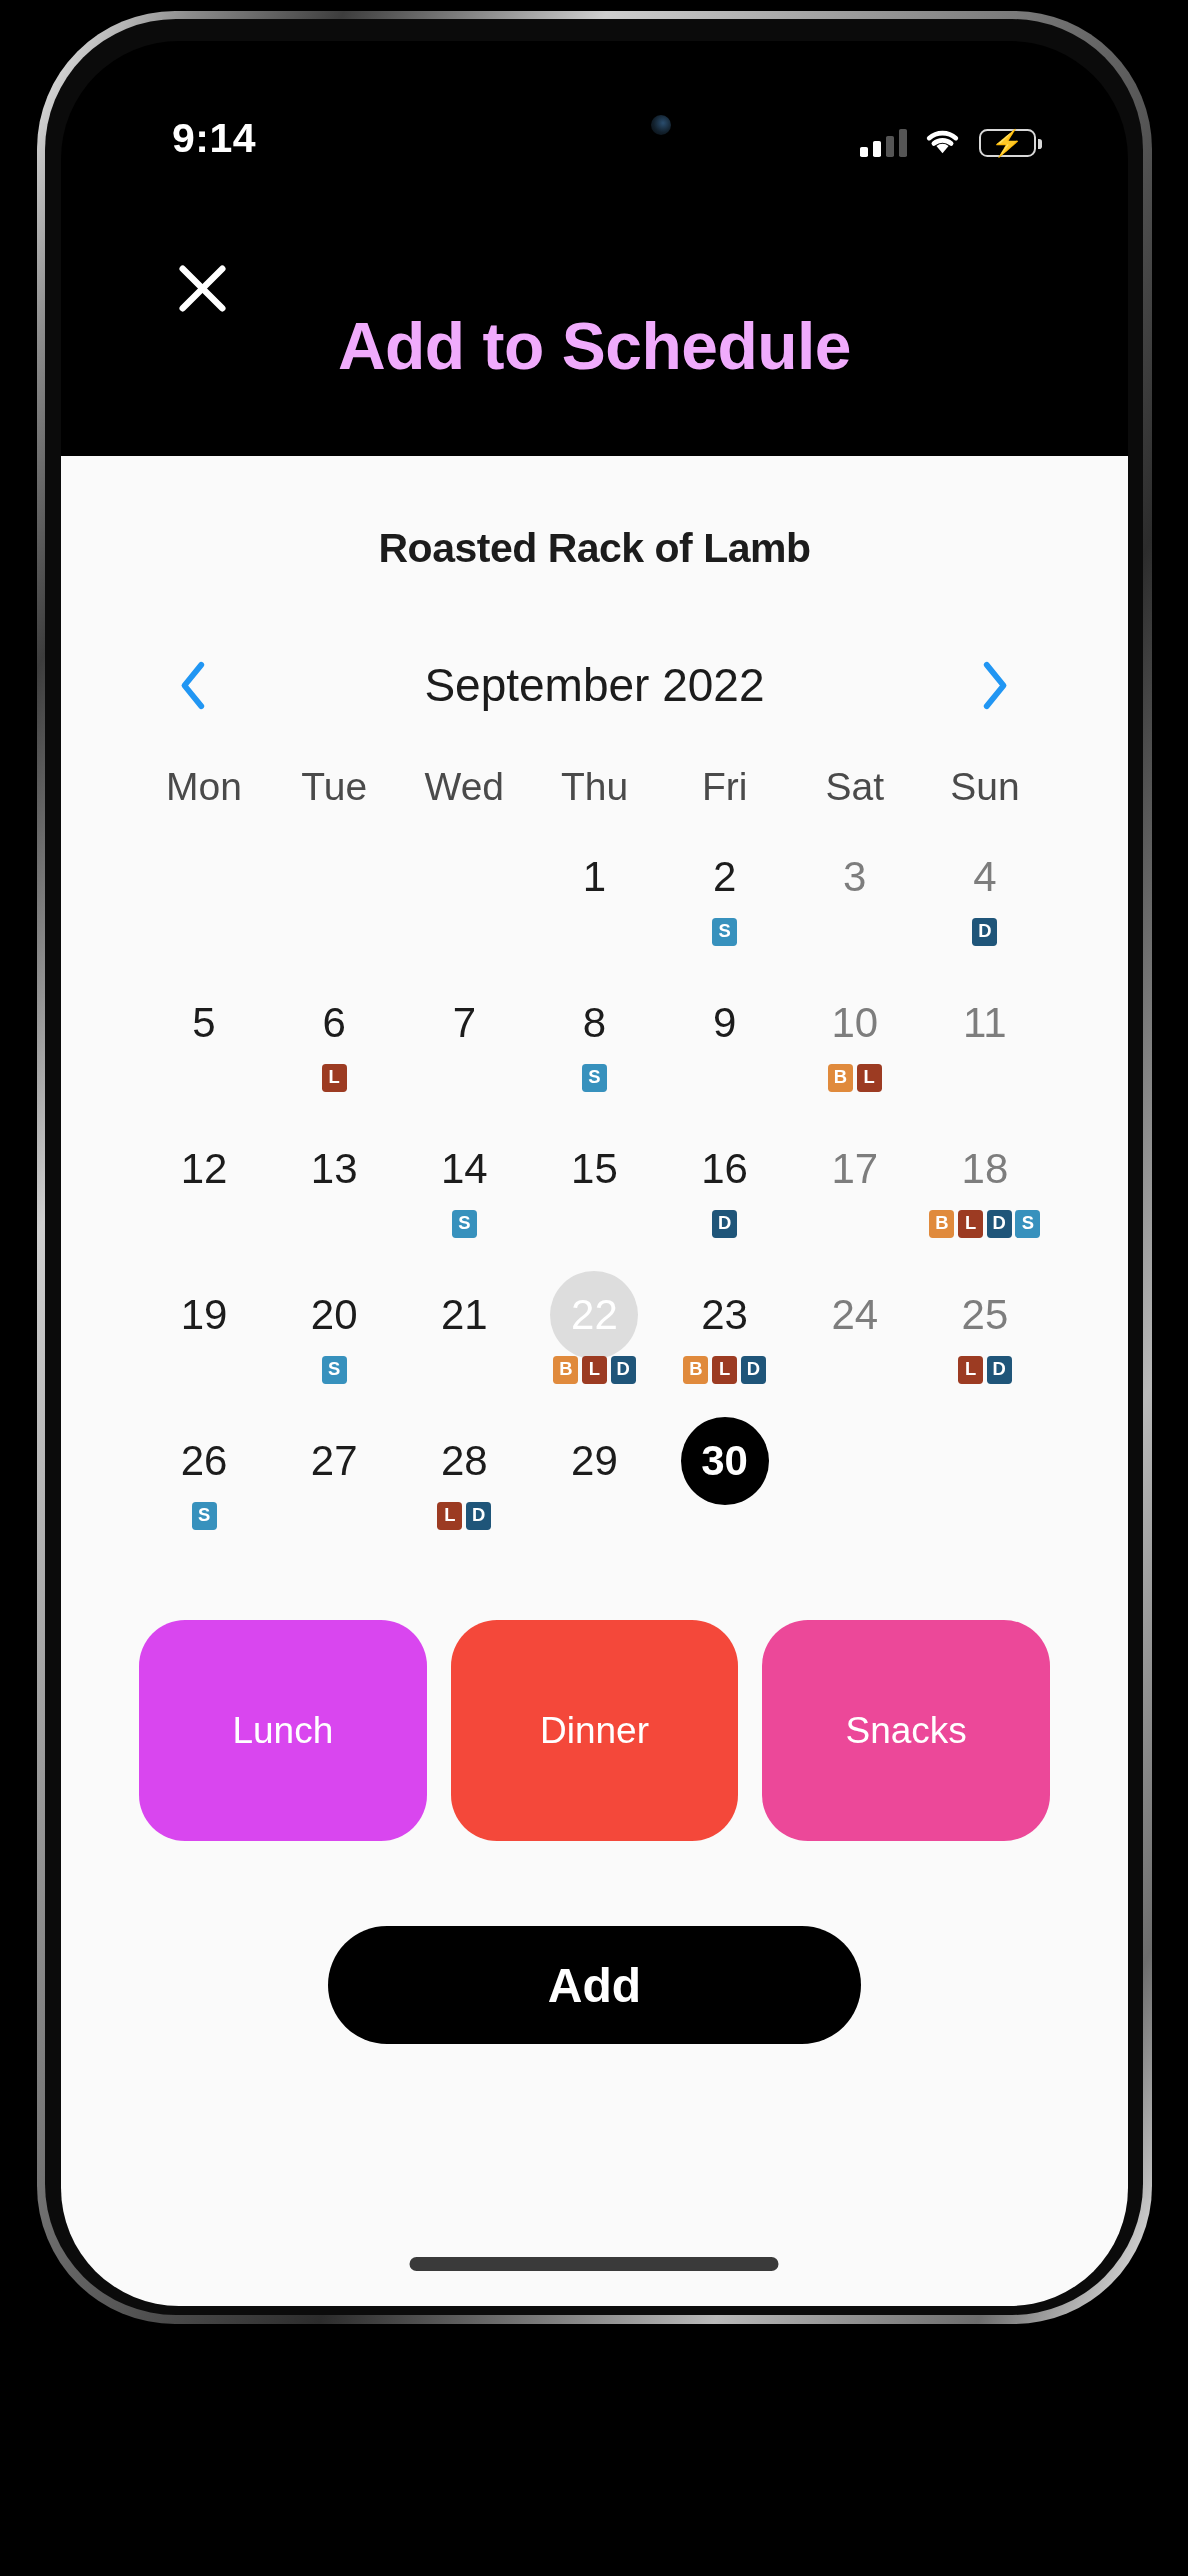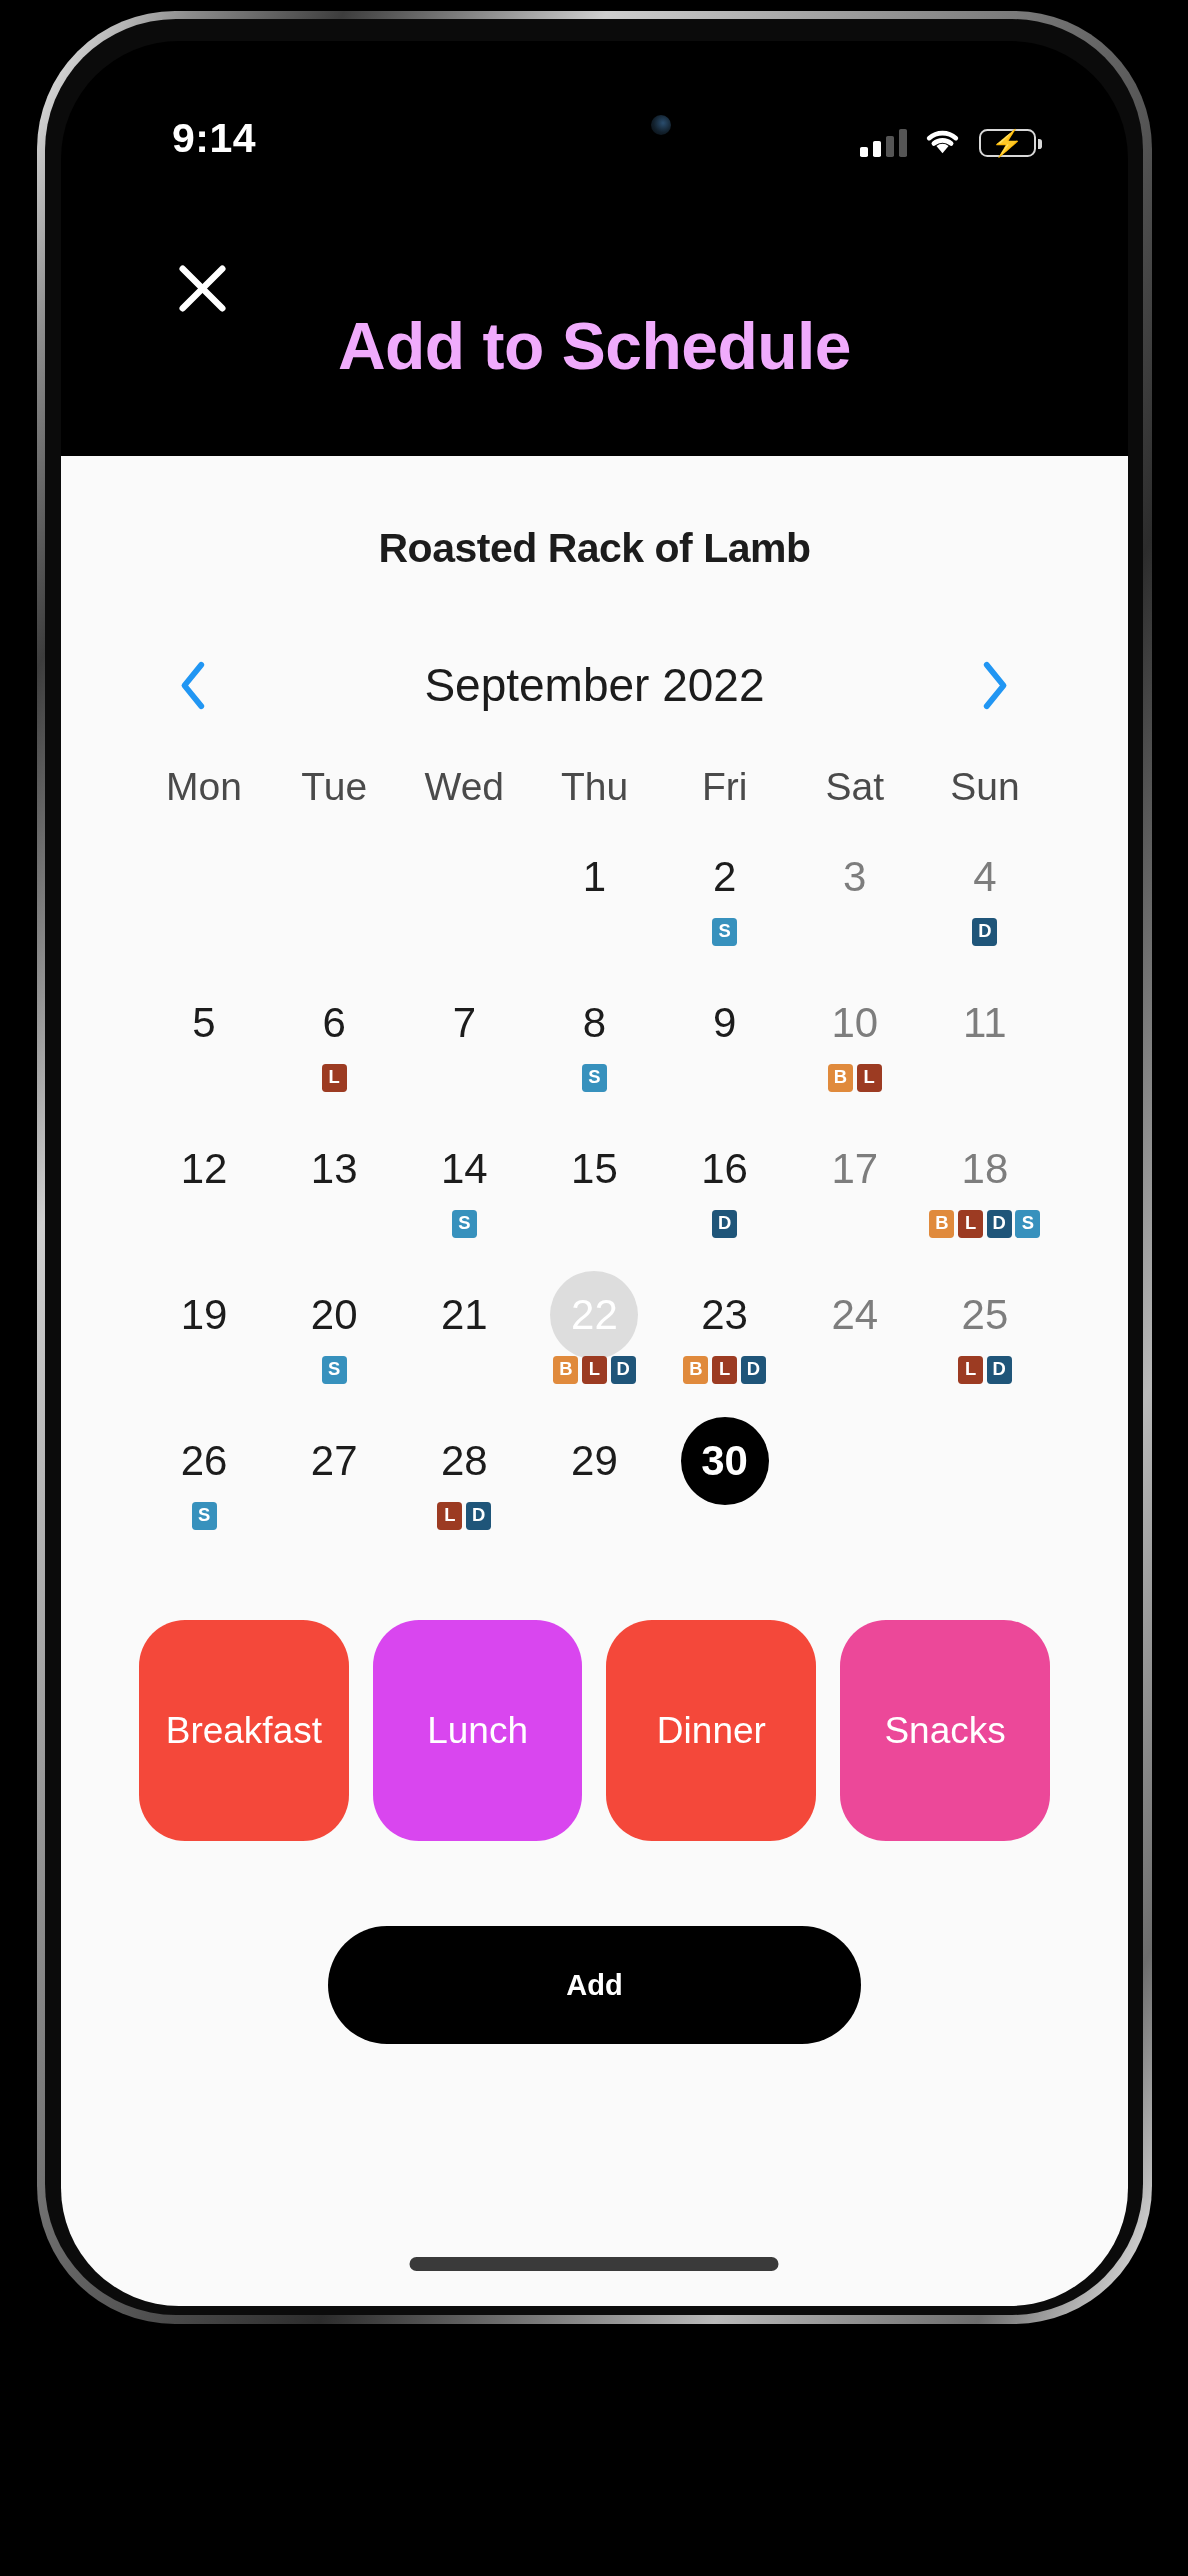--- a/index.html
+++ b/index.html
@@ -258,21 +258,21 @@
   }
 
   
   #add-button {
     display: block;
     margin: 85px auto 0 auto;
     width: 533px; height: 118px;
     border-radius: 59px;
     background: #000000;
     color: #ffffff;
-    font-size: 29px;
+    font-size: 48px;
     font-weight: 700;
     border: none;
     font-family: inherit;
   }
 
   #home-indicator {
     position: absolute;
     left: 50%; transform: translateX(-50%);
     bottom: 35px;
     width: 369px; height: 14.7px;
@@ -541,21 +541,20 @@
                 </div>
                 <div class="day-cell">
                   <div class="day-num empty"></div>
                   <div class="badges"></div>
                 </div>
               </div>
             </div>
         </div>
 
         <div id="meal-row">
-            <button class="meal-btn" style="background: rgb(244, 72, 58);">Breakfast</button>
             <button class="meal-btn" style="background: #d946ef;">Lunch</button>
             <button class="meal-btn" style="background: rgb(244, 72, 58);">Dinner</button>
             <button class="meal-btn" style="background: #ec4899;">Snacks</button>
           </div>
 
         <button id="add-button">Add</button>
 
         <div id="home-indicator"></div>
       </div>
 

